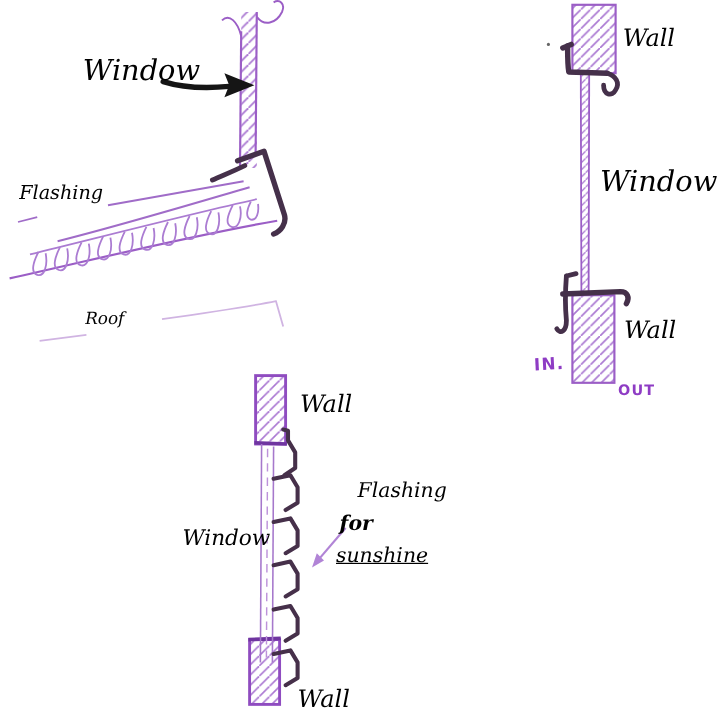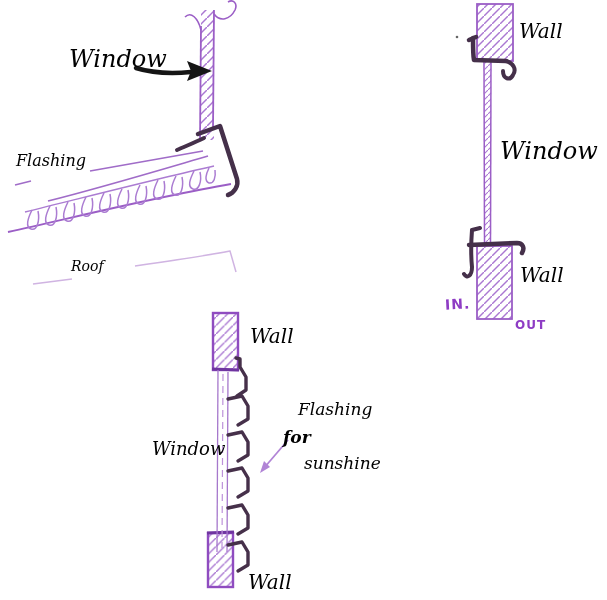--- a/index.html
+++ b/index.html
@@ -128,16 +128,16 @@
   <div class="lbl" style="left:519px;top:21px;font-size:20px;">Wall</div>
   <div class="lbl" style="left:500px;top:139px;font-size:24px;">Window</div>
   <div class="lbl" style="left:520px;top:265px;font-size:20px;">Wall</div>
   <div class="marker" style="left:445px;top:297px;font-size:14px;transform:rotate(-3deg);">IN.</div>
   <div class="marker" style="left:515px;top:297px;font-size:12px;margin-top:22px;">OUT</div>
 
   <div class="lbl" style="left:250px;top:326px;font-size:20px;">Wall</div>
   <div class="lbl" style="left:152px;top:440px;font-size:18px;">Window</div>
   <div class="lbl" style="left:298px;top:401px;font-size:17px;">Flashing</div>
   <div class="lbl" style="left:283px;top:429px;font-size:17px;font-weight:bold;">for</div>
-  <div class="lbl" style="left:304px;top:455px;font-size:17px;">sunshine</div>
+  <div class="lbl" style="left:280px;top:455px;font-size:17px;text-decoration:underline;">sunshine</div>
   <div class="lbl" style="left:248px;top:572px;font-size:20px;">Wall</div>
 
 </div>
 
 </body></html>

